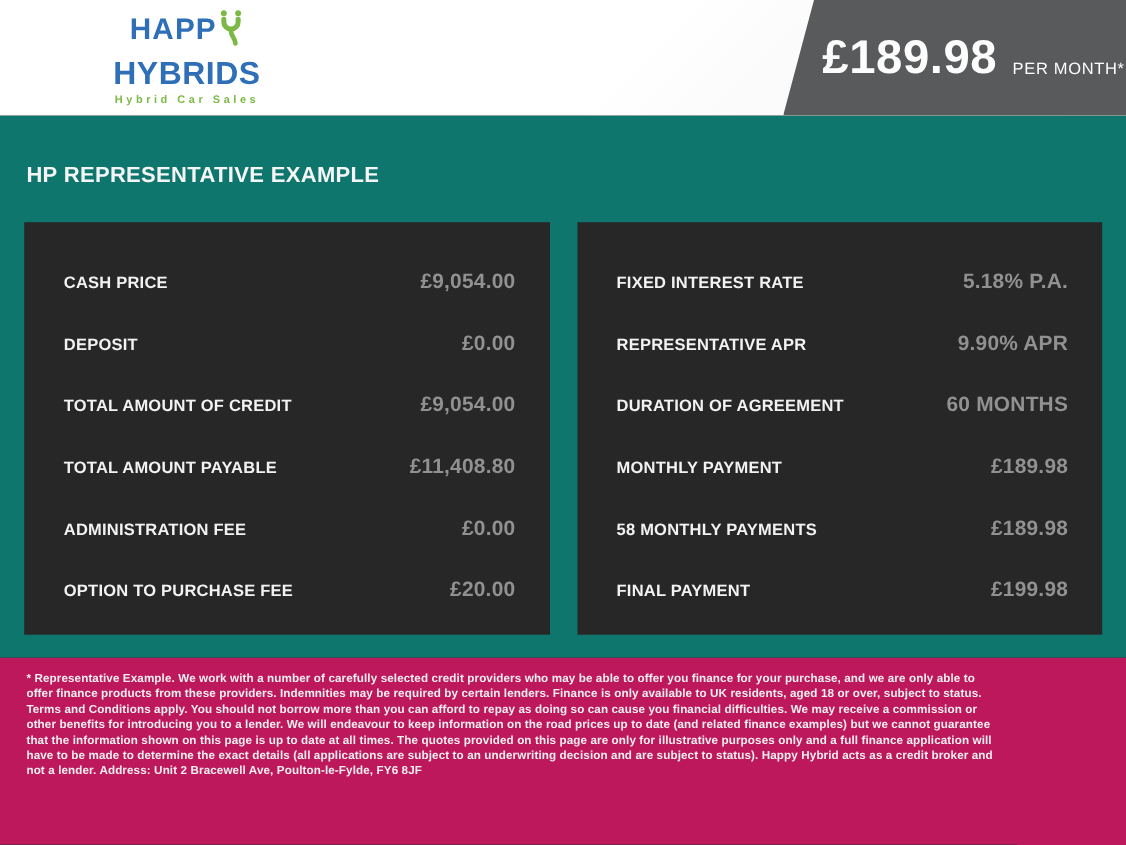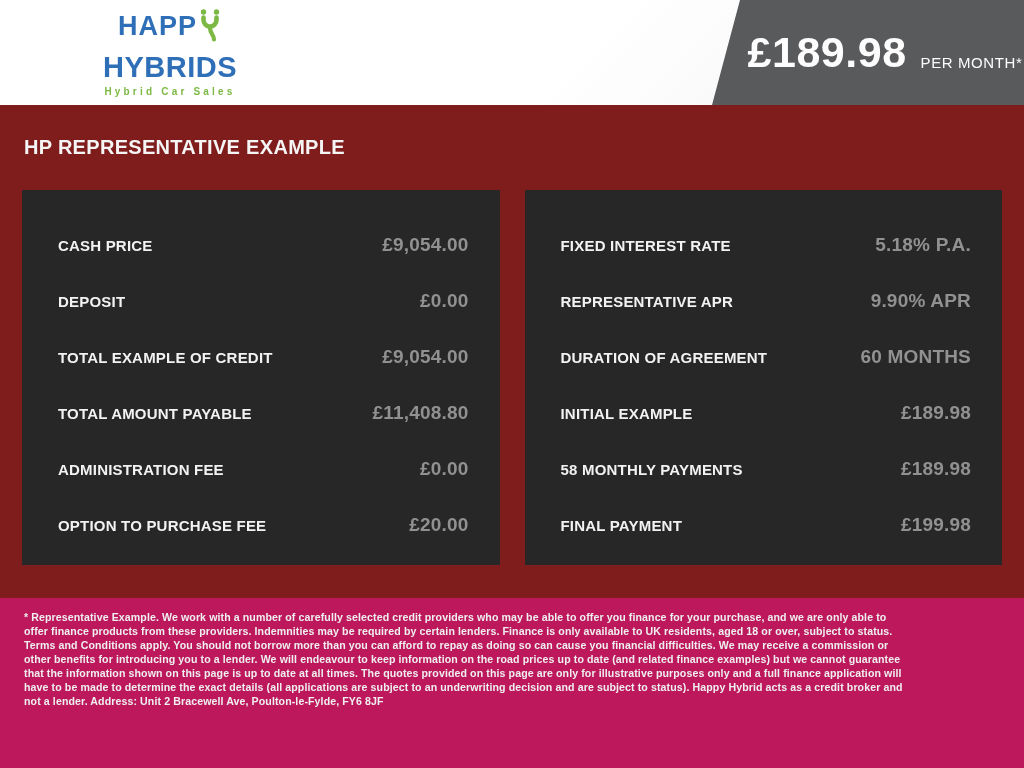--- a/index.html
+++ b/index.html
@@ -78,22 +78,22 @@
     font-weight: normal;
     font-size: 15px;
     letter-spacing: 0.6px;
     margin-left: 14px;
     margin-top: 19px;
   }
 
   
   .main {
     height: 493px;
-    background: #7f1d1d;
-    padding: 0 22px;
+    background: #0f766e;
+    padding: 12px 22px;
     flex: 0 0 auto;
   }
   .page-title {
     color: #f5f5f5;
     font-size: 20px;
     font-weight: bold;
     letter-spacing: 0.3px;
     padding: 31px 2px 0;
     line-height: 23px;
   }
@@ -182,21 +182,21 @@
       <section class="panel">
         <div class="finance-row">
           <span class="finance-label">CASH PRICE</span>
           <span class="finance-value">£9,054.00</span>
         </div>
         <div class="finance-row">
           <span class="finance-label">DEPOSIT</span>
           <span class="finance-value">£0.00</span>
         </div>
         <div class="finance-row">
-          <span class="finance-label">TOTAL EXAMPLE OF CREDIT</span>
+          <span class="finance-label">TOTAL AMOUNT OF CREDIT</span>
           <span class="finance-value">£9,054.00</span>
         </div>
         <div class="finance-row">
           <span class="finance-label">TOTAL AMOUNT PAYABLE</span>
           <span class="finance-value">£11,408.80</span>
         </div>
         <div class="finance-row">
           <span class="finance-label">ADMINISTRATION FEE</span>
           <span class="finance-value">£0.00</span>
         </div>
@@ -213,21 +213,21 @@
         </div>
         <div class="finance-row">
           <span class="finance-label">REPRESENTATIVE APR</span>
           <span class="finance-value">9.90% APR</span>
         </div>
         <div class="finance-row">
           <span class="finance-label">DURATION OF AGREEMENT</span>
           <span class="finance-value">60 MONTHS</span>
         </div>
         <div class="finance-row">
-          <span class="finance-label">INITIAL EXAMPLE</span>
+          <span class="finance-label">MONTHLY PAYMENT</span>
           <span class="finance-value">£189.98</span>
         </div>
         <div class="finance-row">
           <span class="finance-label">58 MONTHLY PAYMENTS</span>
           <span class="finance-value">£189.98</span>
         </div>
         <div class="finance-row">
           <span class="finance-label">FINAL PAYMENT</span>
           <span class="finance-value">£199.98</span>
         </div>

